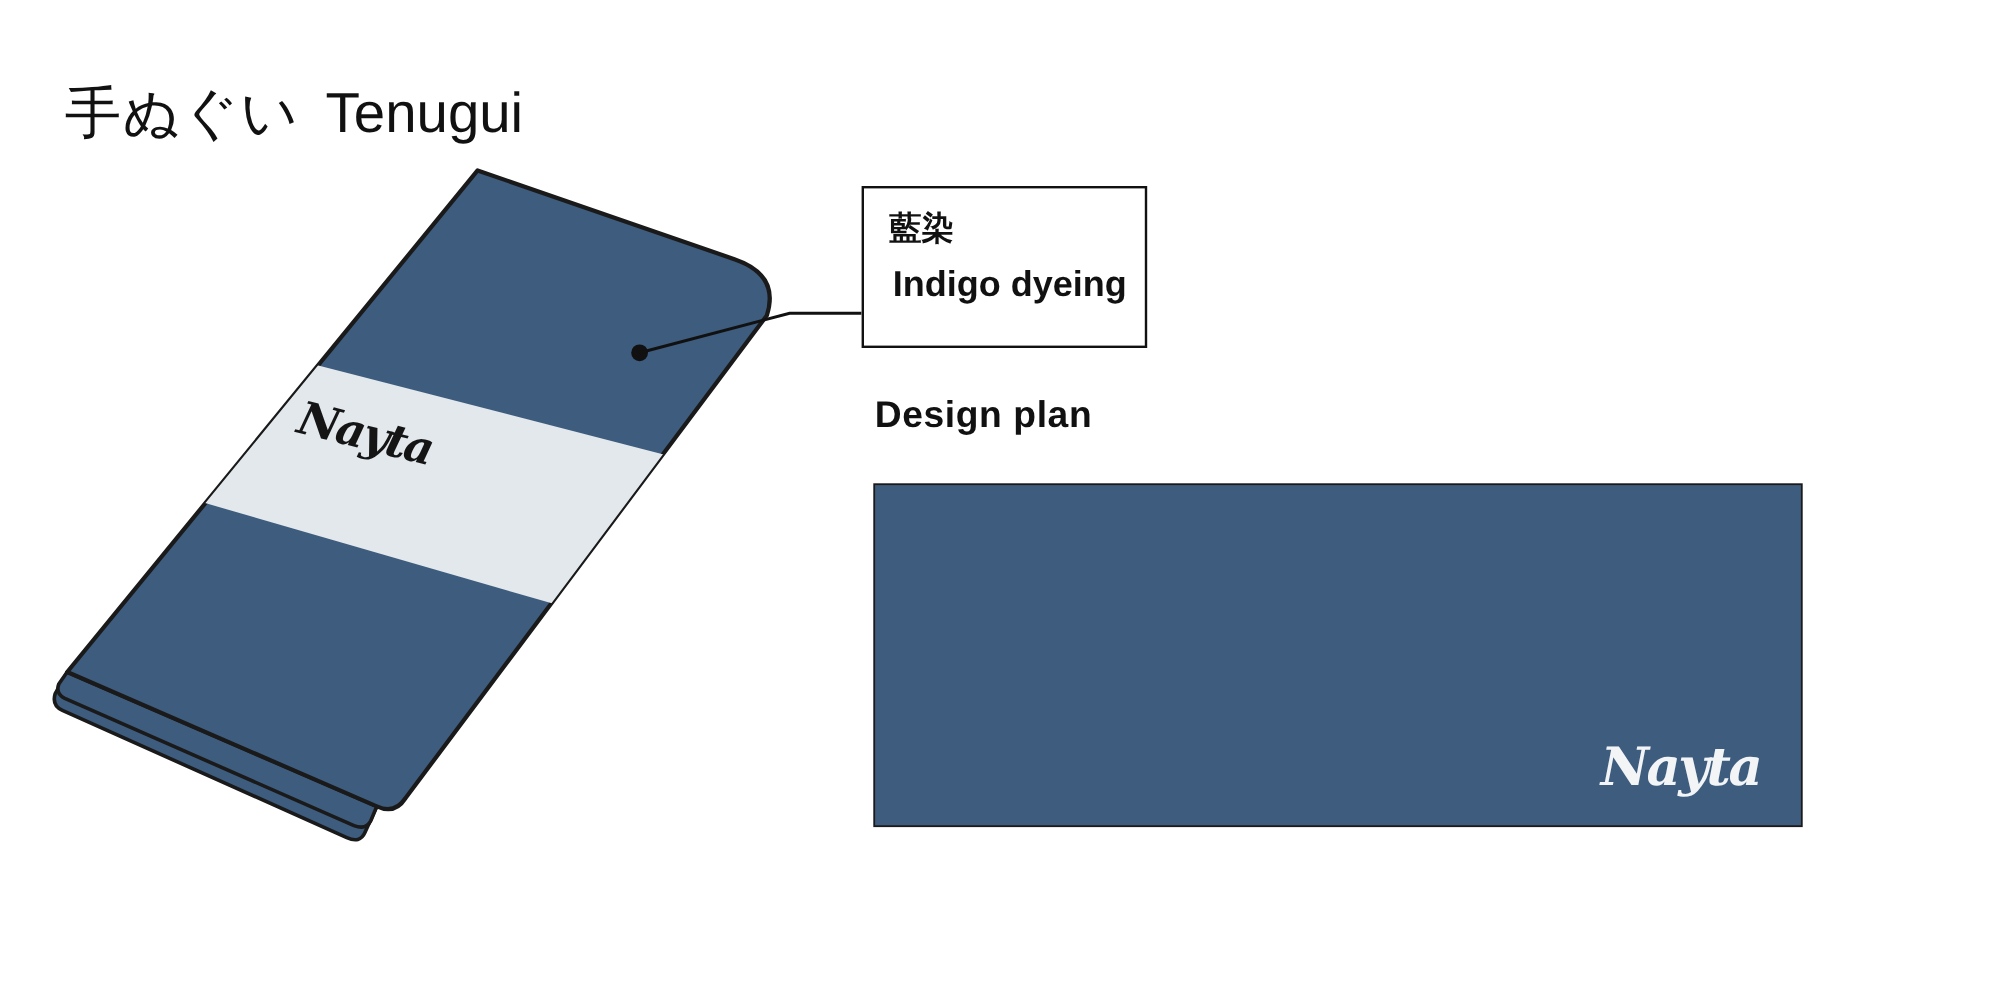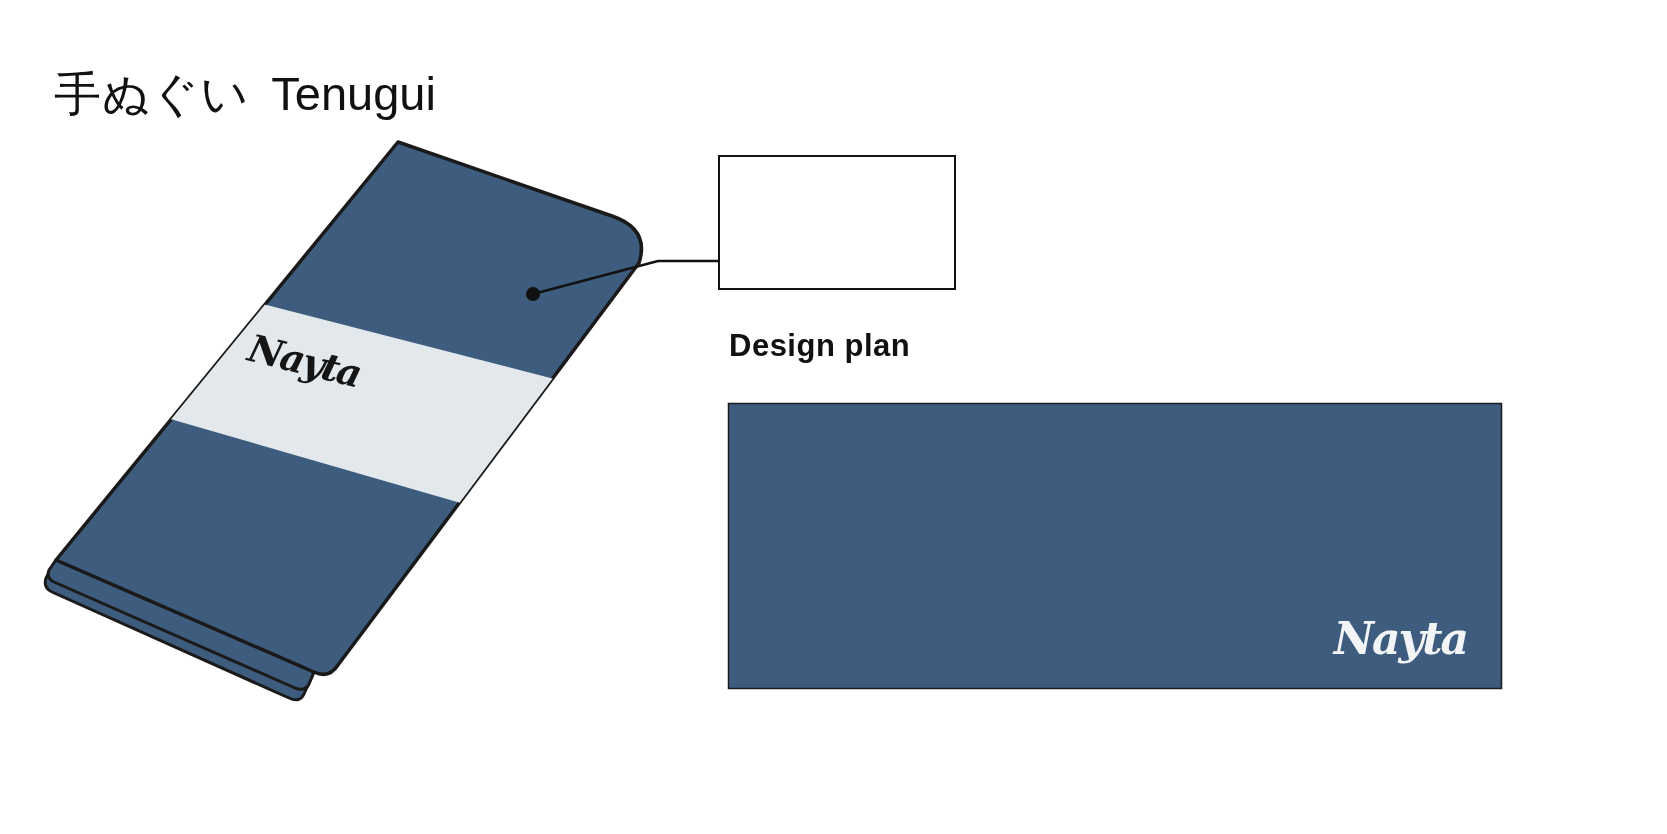--- a/index.html
+++ b/index.html
@@ -109,20 +109,22 @@
   </g>
 
   <text class="logo-script" x="246" y="360" transform="rotate(14 246 360)" font-size="38" fill="#151515">Nayta</text>
 
   <circle cx="533" cy="294" r="7" fill="#111111"></circle>
 
   <polyline points="533,294 658,261 718,261" fill="none" stroke="#111111" stroke-width="2.5"></polyline>
 </svg>
 
 <div class="callout-box">
+  <div class="callout-line1">藍染</div>
+  <div class="callout-line2">Indigo dyeing</div>
 </div>
 
 <div class="design-heading">Design plan</div>
 
 <svg class="design-svg" width="777" height="289" viewBox="0 0 777 289">
   <rect x="1.5" y="1.5" width="773" height="285" stroke="#1a1a1a" stroke-width="1.5" fill="#3d5c7e"></rect>
   <text class="logo-script" x="740" y="252" text-anchor="end" font-size="44" fill="#f2f4f6">Nayta</text>
 </svg>
 
 </body></html>

